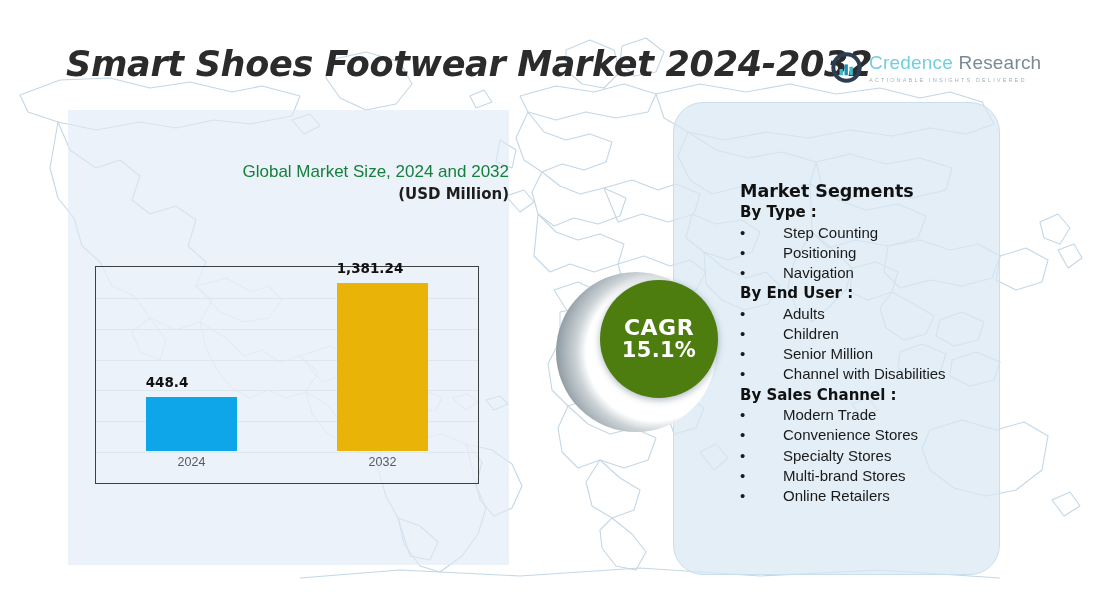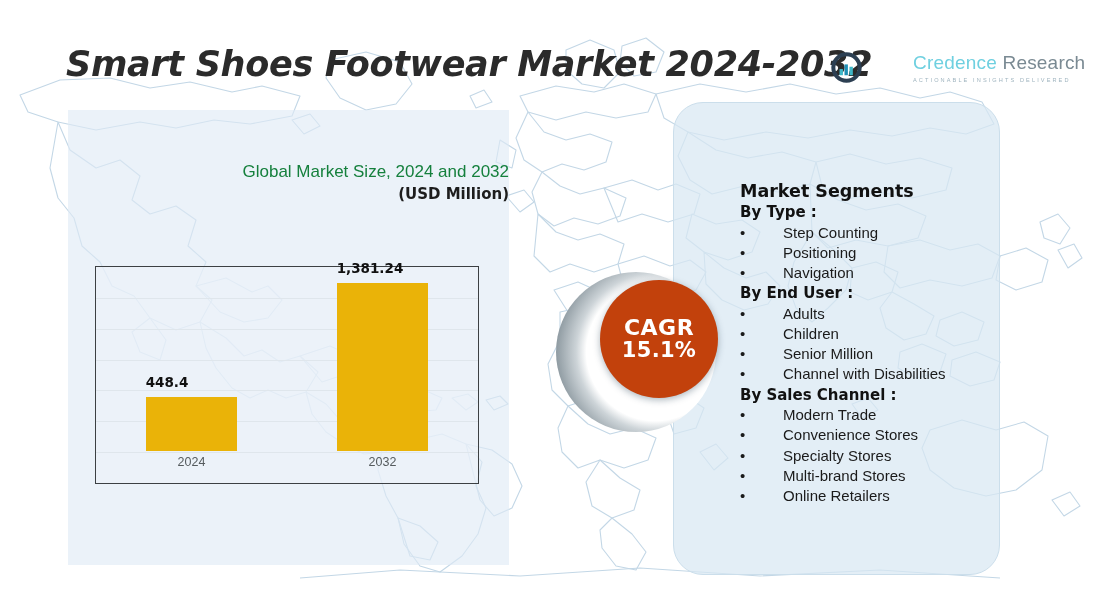--- a/index.html
+++ b/index.html
@@ -16,21 +16,21 @@
 
   
   .title{
     position:absolute;left:66px;top:44px;z-index:6;
     font-size:35px;font-weight:bold;font-style:italic;
     color:#2b2b2b;letter-spacing:-0.3px;white-space:nowrap;
     font-family:"DejaVu Sans", sans-serif;
   }
   .logo{position:absolute;left:831px;top:52px;z-index:6;display:flex;align-items:flex-start;gap:7px;}
   .logo-mark{width:31px;height:31px;flex:0 0 auto;}
-  .logo-txt{display:flex;flex-direction:column;margin-top:1px;margin-left:44px;}
+  .logo-txt{display:flex;flex-direction:column;margin-top:1px;}
   .logo-name{font-size:19px;color:#59c3d8;letter-spacing:.2px;line-height:1;font-family:"Liberation Sans",sans-serif;}
   .logo-name b{color:#6fd0e0;font-weight:400;}
   .logo-name .r2{color:#7a8a93;}
   .logo-tag{
     font-size:5.6px;color:#9fb4bf;letter-spacing:2.1px;margin-top:5px;
     text-transform:uppercase;font-family:"Liberation Sans",sans-serif;white-space:nowrap;
   }
 
   
   .left-panel{
@@ -65,21 +65,21 @@
 
   
   .cagr-wrap{position:absolute;left:556px;top:272px;width:170px;height:170px;z-index:7;}
   .cagr-crescent{
     position:absolute;left:0;top:0;width:160px;height:160px;border-radius:50%;
     background:radial-gradient(circle at 62% 50%, #ffffff 54%, #cdd4d8 62%, #8e9aa1 78%, #e9edf0 100%);
     filter:blur(.4px);
   }
   .cagr-circle{
     position:absolute;left:44px;top:8px;width:118px;height:118px;border-radius:50%;
-    background:#c2410c;display:flex;flex-direction:column;align-items:center;justify-content:center;
+    background:#4d7c0f;display:flex;flex-direction:column;align-items:center;justify-content:center;
     box-shadow:0 2px 7px rgba(20,50,70,.35);
   }
   .cagr-label{color:#fff;font-size:22px;font-weight:bold;line-height:1.06;font-family:"DejaVu Sans",sans-serif;letter-spacing:.5px;}
   .cagr-value{color:#fff;font-size:21px;font-weight:bold;line-height:1.1;font-family:"DejaVu Sans",sans-serif;letter-spacing:.3px;}
 
   
   .right-panel{
     position:absolute;left:673px;top:102px;width:327px;height:473px;z-index:3;
     background:rgba(216,232,243,.72);border:1.2px solid #cbdeeb;border-radius:30px;box-sizing:border-box;
   }
@@ -196,21 +196,21 @@
     <div class="grid">
         <i style="top: 14.2857%;"></i>
         <i style="top: 28.5714%;"></i>
         <i style="top: 42.8571%;"></i>
         <i style="top: 57.1429%;"></i>
         <i style="top: 71.4286%;"></i>
         <i style="top: 85.7143%;"></i>
       </div>
     <div class="bars">
         <div class="bar-slot" style="left: 13%; width: 24%;">
-          <div class="bar" style="height: 30.9241%; background: #eab308; position: relative;">
+          <div class="bar" style="height: 30.9241%; background: #0ea5e9; position: relative;">
             <div class="bar-val">448.4</div>
           </div>
         </div>
         <div class="bar-slot" style="left: 63%; width: 24%;">
           <div class="bar" style="height: 95.2579%; background: #eab308; position: relative;">
             <div class="bar-val">1,381.24</div>
           </div>
         </div>
       </div>
     <div class="cats">

